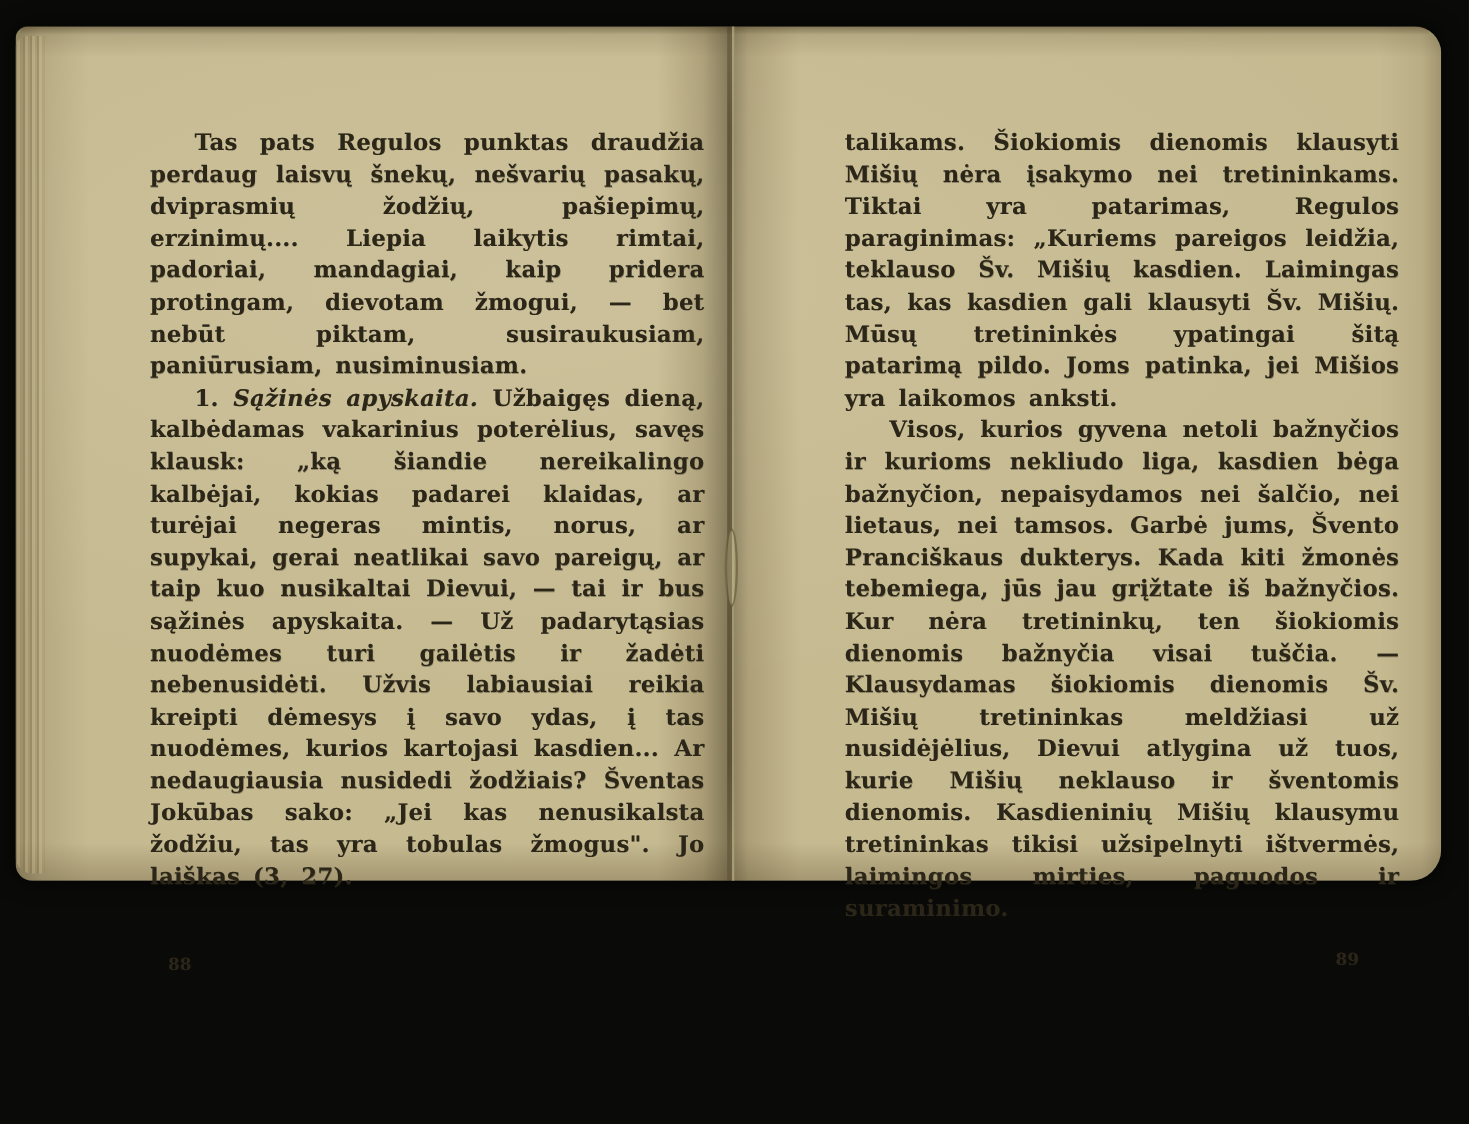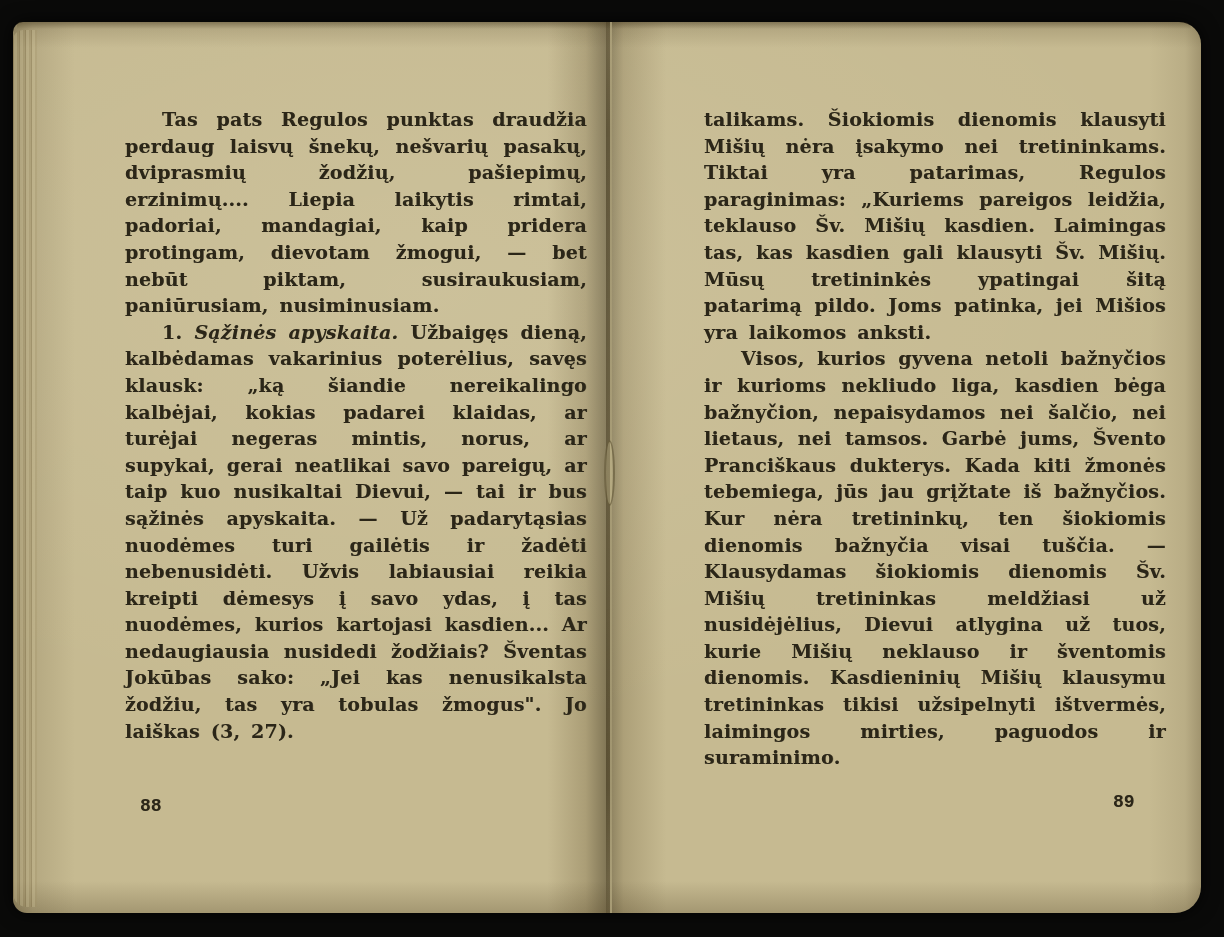--- a/index.html
+++ b/index.html
@@ -4,21 +4,21 @@
 <style>
   html, body { margin:0; padding:0; }
   body { background:#0a0a09; font-family:"DejaVu Serif", serif; }
 
   .stage {
     position:relative; width:1224px; height:937px;
     background:#0a0a09; overflow:hidden;
   }
 
   .book {
-    position:absolute; left:13px; top:22px; width:1188px; height:891px;
+    position:absolute; left:13px; top:22px; width:1188px; height:712px;
     border-radius:10px 22px 26px 14px;
     background:
       radial-gradient(120% 90% at 35% 30%, rgba(255,252,235,0.10), rgba(0,0,0,0) 55%),
       linear-gradient(90deg, rgba(74,60,32,0.38) 0px, rgba(74,60,32,0.14) 20px, rgba(0,0,0,0) 62px),
       linear-gradient(270deg, rgba(74,60,32,0.30) 0px, rgba(74,60,32,0.10) 16px, rgba(0,0,0,0) 52px),
       linear-gradient(0deg,   rgba(74,60,32,0.28) 0px, rgba(0,0,0,0) 32px),
       linear-gradient(180deg, rgba(74,60,32,0.22) 0px, rgba(0,0,0,0) 26px),
       linear-gradient(90deg, rgba(0,0,0,0) 45%, rgba(92,76,42,0.26) 48.2%, rgba(48,38,16,0.45) 49.9%, rgba(92,76,42,0.24) 51.4%, rgba(0,0,0,0) 55%),
       #c6ba91;
     box-shadow: 0 0 18px rgba(0,0,0,0.8);
@@ -72,23 +72,22 @@
 
   .section-heading {
     margin:30px 0 2px 0; text-align:center;
     font-weight:700; font-size:20px; line-height:27px;
     letter-spacing:3px; color:#2b2618;
     text-shadow:0.3px 0.3px 0 rgba(43,38,24,0.35);
   }
 
   .page-num {
     position:absolute;
-    font-weight:700; font-size:18px; color:#2b2618;
+    font-weight:700; font-size:14px; color:#2b2618;
     text-shadow:0.3px 0.3px 0 rgba(43,38,24,0.35);
-    font-family:Liberation Mono, monospace;
   }
   .page-num.left-num  { left:127px; top:774px; }
   .page-num.right-num { left:1100px; top:770px; }
 </style>
 </head>
 <body>
 
 <div class="stage">
   <div class="book">
     <div class="edge-stack"></div>

